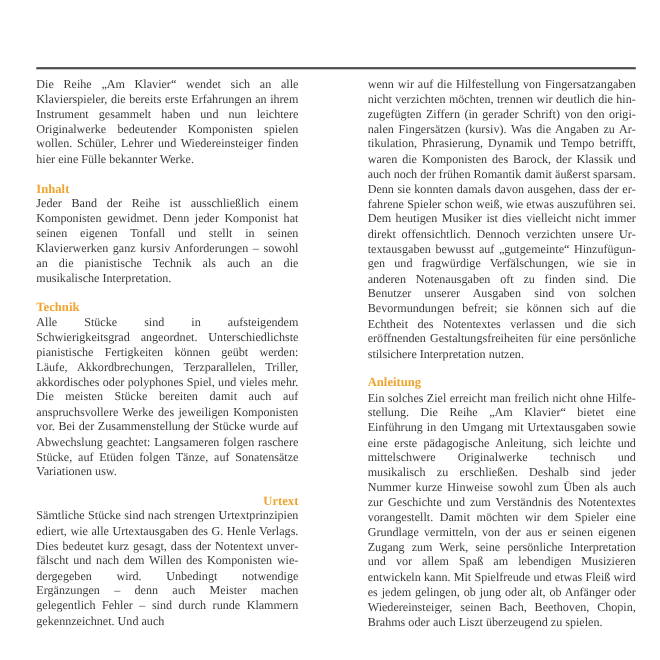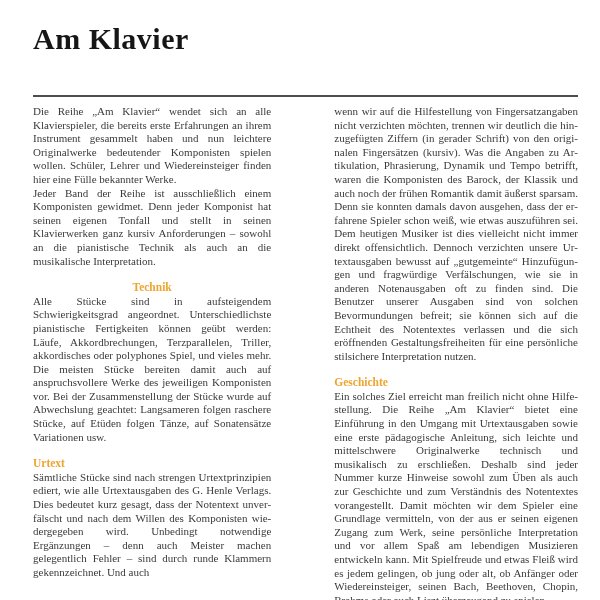--- a/index.html
+++ b/index.html
@@ -53,47 +53,47 @@
     font-weight: 700;
     color: #efa42e;
   }
   section { margin: 0; padding: 0; }
 </style>
 </head>
 <body>
 
 <div class="page">
 
-  <h1 class="page-title">Am Klavier</h1>
 
   <hr class="rule">
 
   <div class="columns">
 
     <div class="col-left">
       <p class="body-par" style="color: rgb(58, 58, 58);">Die Reihe „Am Klavier“ wendet sich an alle Klavierspie­ler, die bereits erste Erfahrungen an ihrem Instrument gesammelt haben und nun leichtere Originalwerke be­deutender Komponisten spielen wollen. Schüler, Lehrer und Wiedereinsteiger finden hier eine Fülle bekannter Werke.</p>
 
       <section>
+        <h2 class="heading" style="color: rgb(239, 164, 46);">Inhalt</h2>
         <p class="body-par" style="color: rgb(58, 58, 58);">Jeder Band der Reihe ist ausschließlich einem Kompo­nisten gewidmet. Denn jeder Komponist hat seinen ei­genen Tonfall und stellt in seinen Klavierwerken ganz kursiv Anforderungen – sowohl an die pianistische Technik als auch an die musikalische Interpretation.</p>
       </section>
 
       <section>
-        <h2 class="heading" style="color: rgb(239, 164, 46); text-align: center;">Technik</h2>
+        <h2 class="heading" style="color: rgb(239, 164, 46);">Technik</h2>
         <p class="body-par" style="color: rgb(58, 58, 58);">Alle Stücke sind in aufsteigendem Schwierigkeitsgrad angeordnet. Unterschiedlichste pianistische Fertigkeiten können geübt werden: Läufe, Akkordbrechungen, Terz­parallelen, Triller, akkordisches oder polyphones Spiel, und vieles mehr. Die meisten Stücke bereiten damit auch auf anspruchsvollere Werke des jeweiligen Komponisten vor. Bei der Zusammenstellung der Stücke wurde auf Abwechslung geachtet: Langsameren folgen raschere Stücke, auf Etüden folgen Tänze, auf Sonatensätze Va­riationen usw.</p>
       </section>
 
       <section>
-        <h2 class="heading" style="color: rgb(239, 164, 46);">Urtext</h2>
+        <h2 class="heading" style="color: rgb(239, 164, 46); text-align: right;">Urtext</h2>
         <p class="body-par" style="color: rgb(58, 58, 58);">Sämtliche Stücke sind nach strengen Urtextprinzipien ediert, wie alle Urtextausgaben des G. Henle Verlags. Dies bedeutet kurz gesagt, dass der Notentext unver­fälscht und nach dem Willen des Komponisten wie­dergegeben wird. Unbedingt notwendige Ergänzungen – denn auch Meister machen gelegentlich Fehler – sind durch runde Klammern gekennzeichnet. Und auch</p>
       </section>
     </div>
 
     <div class="col-right">
       <p class="body-par" style="color: rgb(58, 58, 58);">wenn wir auf die Hilfestellung von Fingersatzangaben nicht verzichten möchten, trennen wir deutlich die hin­zugefügten Ziffern (in gerader Schrift) von den origi­nalen Fingersätzen (kursiv). Was die Angaben zu Ar­tikulation, Phrasierung, Dynamik und Tempo betrifft, waren die Komponisten des Barock, der Klassik und auch noch der frühen Romantik damit äußerst sparsam. Denn sie konnten damals davon ausgehen, dass der er­fahrene Spieler schon weiß, wie etwas auszuführen sei. Dem heutigen Musiker ist dies vielleicht nicht immer direkt offensichtlich. Dennoch verzichten unsere Ur­textausgaben bewusst auf „gutgemeinte“ Hinzufügun­gen und fragwürdige Verfälschungen, wie sie in anderen Notenausgaben oft zu finden sind. Die Benutzer unserer Ausgaben sind von solchen Bevormundungen befreit; sie können sich auf die Echtheit des Notentextes verlassen und die sich eröffnenden Gestaltungsfreiheiten für eine persönliche stilsichere Interpretation nutzen.</p>
 
       <section>
-        <h2 class="heading" style="color: rgb(239, 164, 46);">Geschichte</h2>
+        <h2 class="heading" style="color: rgb(239, 164, 46);">Anleitung</h2>
         <p class="body-par" style="color: rgb(58, 58, 58);">Ein solches Ziel erreicht man freilich nicht ohne Hilfe­stellung. Die Reihe „Am Klavier“ bietet eine Einführung in den Umgang mit Urtextausgaben sowie eine erste pädagogische Anleitung, sich leichte und mittelschwere Originalwerke technisch und musikalisch zu erschlie­ßen. Deshalb sind jeder Nummer kurze Hinweise so­wohl zum Üben als auch zur Geschichte und zum Ver­ständnis des Notentextes vorangestellt. Damit möchten wir dem Spieler eine Grundlage vermitteln, von der aus er seinen eigenen Zugang zum Werk, seine persönliche Interpretation und vor allem Spaß am lebendigen Musi­zieren entwickeln kann. Mit Spielfreude und etwas Fleiß wird es jedem gelingen, ob jung oder alt, ob Anfänger oder Wiedereinsteiger, seinen Bach, Beethoven, Chopin, Brahms oder auch Liszt überzeugend zu spielen.</p>
       </section>
     </div>
 
   </div>
 </div>
 
 </body></html>

